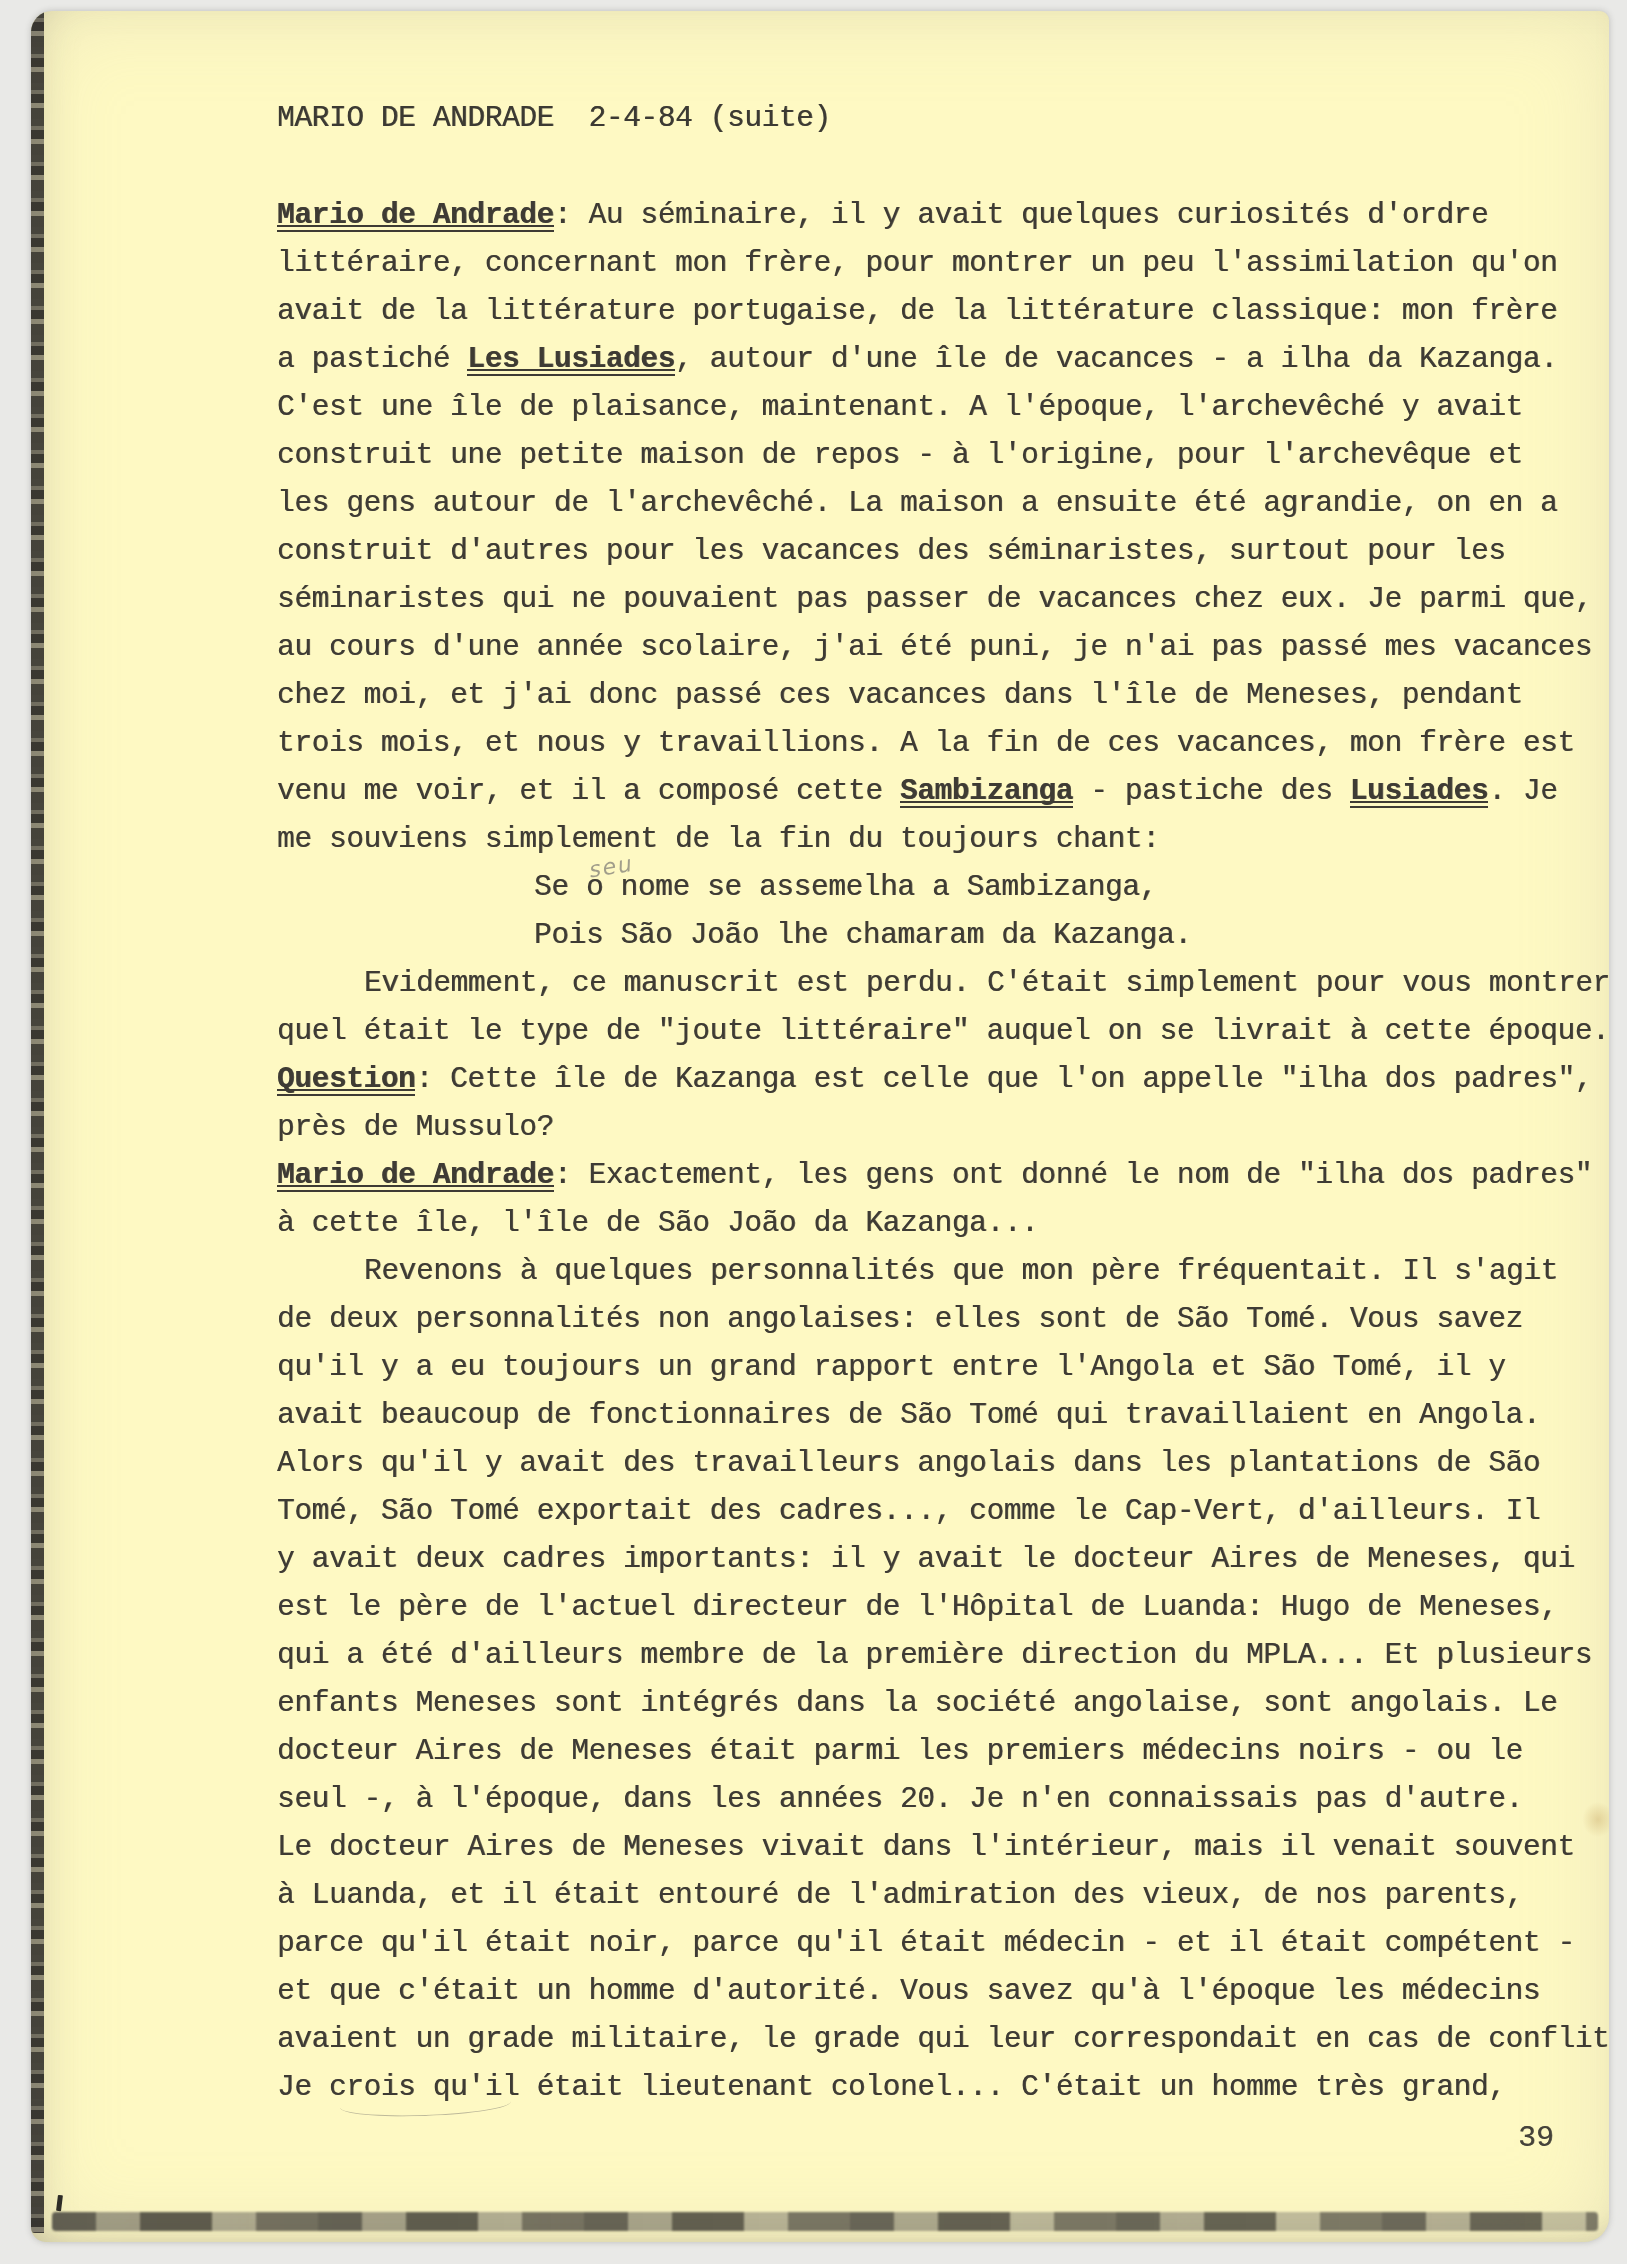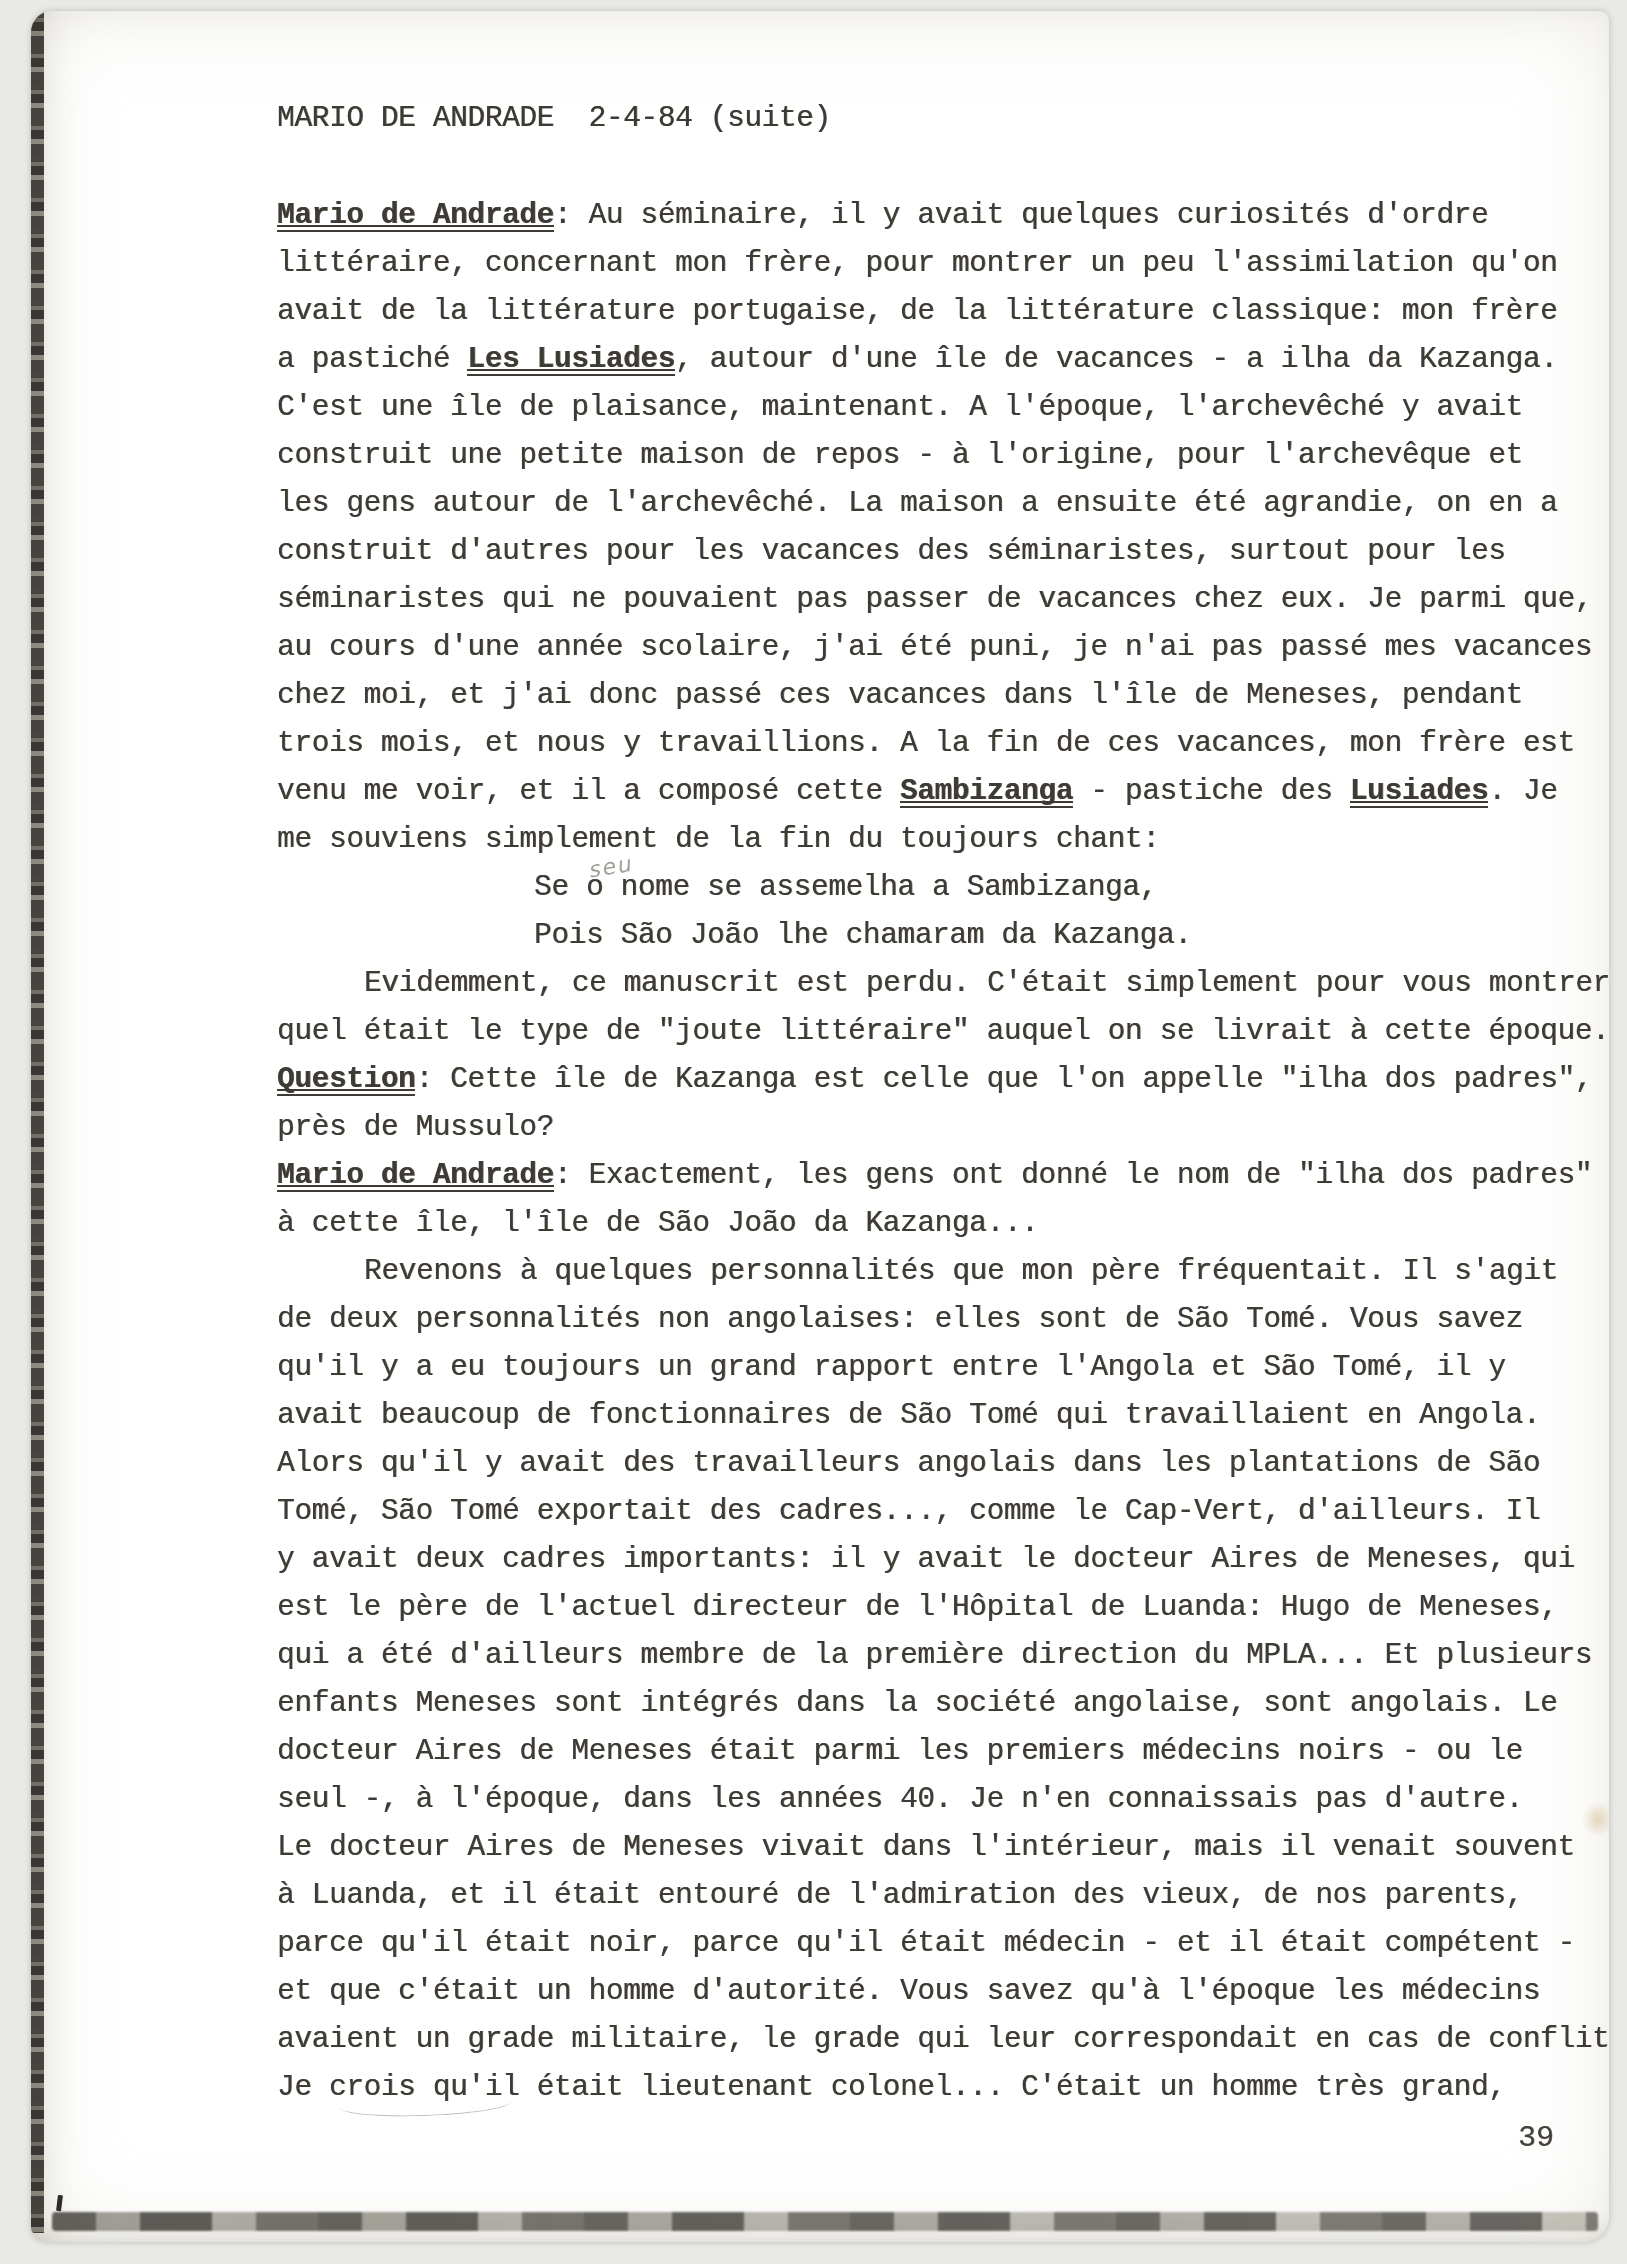--- a/index.html
+++ b/index.html
@@ -8,21 +8,21 @@
     background: #e9e9e7;
     overflow: hidden;
     font-family: "Liberation Mono", "DejaVu Sans Mono", monospace;
   }
   .stage { position: relative; width: 1627px; height: 2265px; }
 
   .paper {
     position: absolute;
     left: 31px; top: 11.4px;
     width: 1578px; height: 2231px;
-    background: #ffffff;
+    background: #fef9c3;
     border-radius: 21px 9.5px 25px 15px;
     box-shadow:
       0 0 6.7px rgba(60,60,55,0.25),
       inset 0 0 86px rgba(196,190,168,0.30),
       inset 25px 0 44px -23px rgba(120,115,100,0.30),
       inset 0 -17px 28.5px -19px rgba(150,144,126,0.35);
     overflow: hidden;
   }
 
   
@@ -184,21 +184,21 @@
         <div class="line"><span>de deux personnalités non angolaises: elles sont de São Tomé. Vous savez</span></div>
         <div class="line"><span>qu'il y a eu toujours un grand rapport entre l'Angola et São Tomé, il y</span></div>
         <div class="line"><span>avait beaucoup de fonctionnaires de São Tomé qui travaillaient en Angola.</span></div>
         <div class="line"><span>Alors qu'il y avait des travailleurs angolais dans les plantations de São</span></div>
         <div class="line"><span>Tomé, São Tomé exportait des cadres..., comme le Cap-Vert, d'ailleurs. Il</span></div>
         <div class="line"><span>y avait deux cadres importants: il y avait le docteur Aires de Meneses, qui</span></div>
         <div class="line"><span>est le père de l'actuel directeur de l'Hôpital de Luanda: Hugo de Meneses,</span></div>
         <div class="line"><span>qui a été d'ailleurs membre de la première direction du MPLA... Et plusieurs</span></div>
         <div class="line"><span>enfants Meneses sont intégrés dans la société angolaise, sont angolais. Le</span></div>
         <div class="line"><span>docteur Aires de Meneses était parmi les premiers médecins noirs - ou le</span></div>
-        <div class="line"><span>seul -, à l'époque, dans les années 40. Je n'en connaissais pas d'autre.</span></div>
+        <div class="line"><span>seul -, à l'époque, dans les années 20. Je n'en connaissais pas d'autre.</span></div>
         <div class="line"><span>Le docteur Aires de Meneses vivait dans l'intérieur, mais il venait souvent</span></div>
         <div class="line"><span>à Luanda, et il était entouré de l'admiration des vieux, de nos parents,</span></div>
         <div class="line"><span>parce qu'il était noir, parce qu'il était médecin - et il était compétent -</span></div>
         <div class="line"><span>et que c'était un homme d'autorité. Vous savez qu'à l'époque les médecins</span></div>
         <div class="line"><span>avaient un grade militaire, le grade qui leur correspondait en cas de conflit.</span></div>
         <div class="line"><span>Je crois qu'il était lieutenant colonel... C'était un homme très grand,</span></div>
       </div>
 
     <div class="pencil-note">seu</div>
     <div class="pencil-swoosh"></div>

